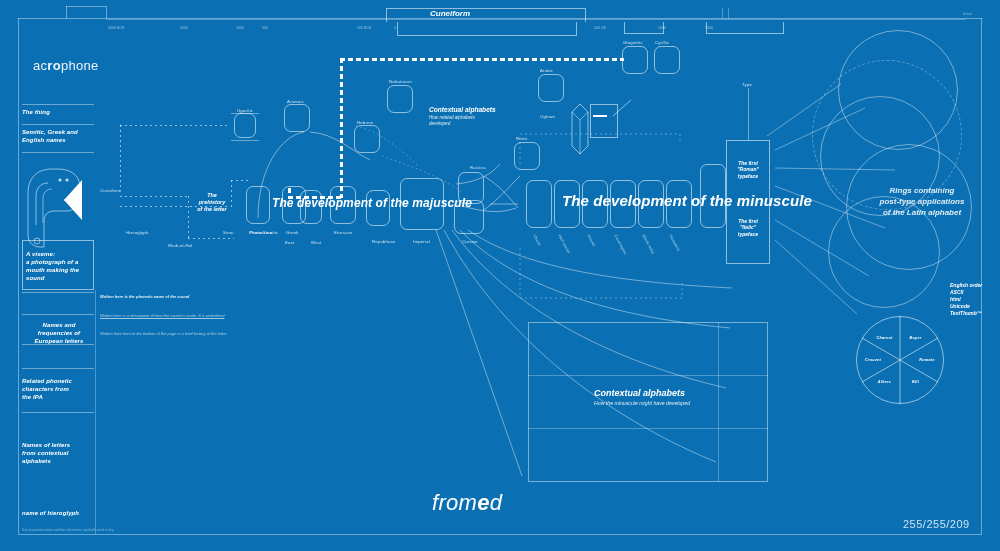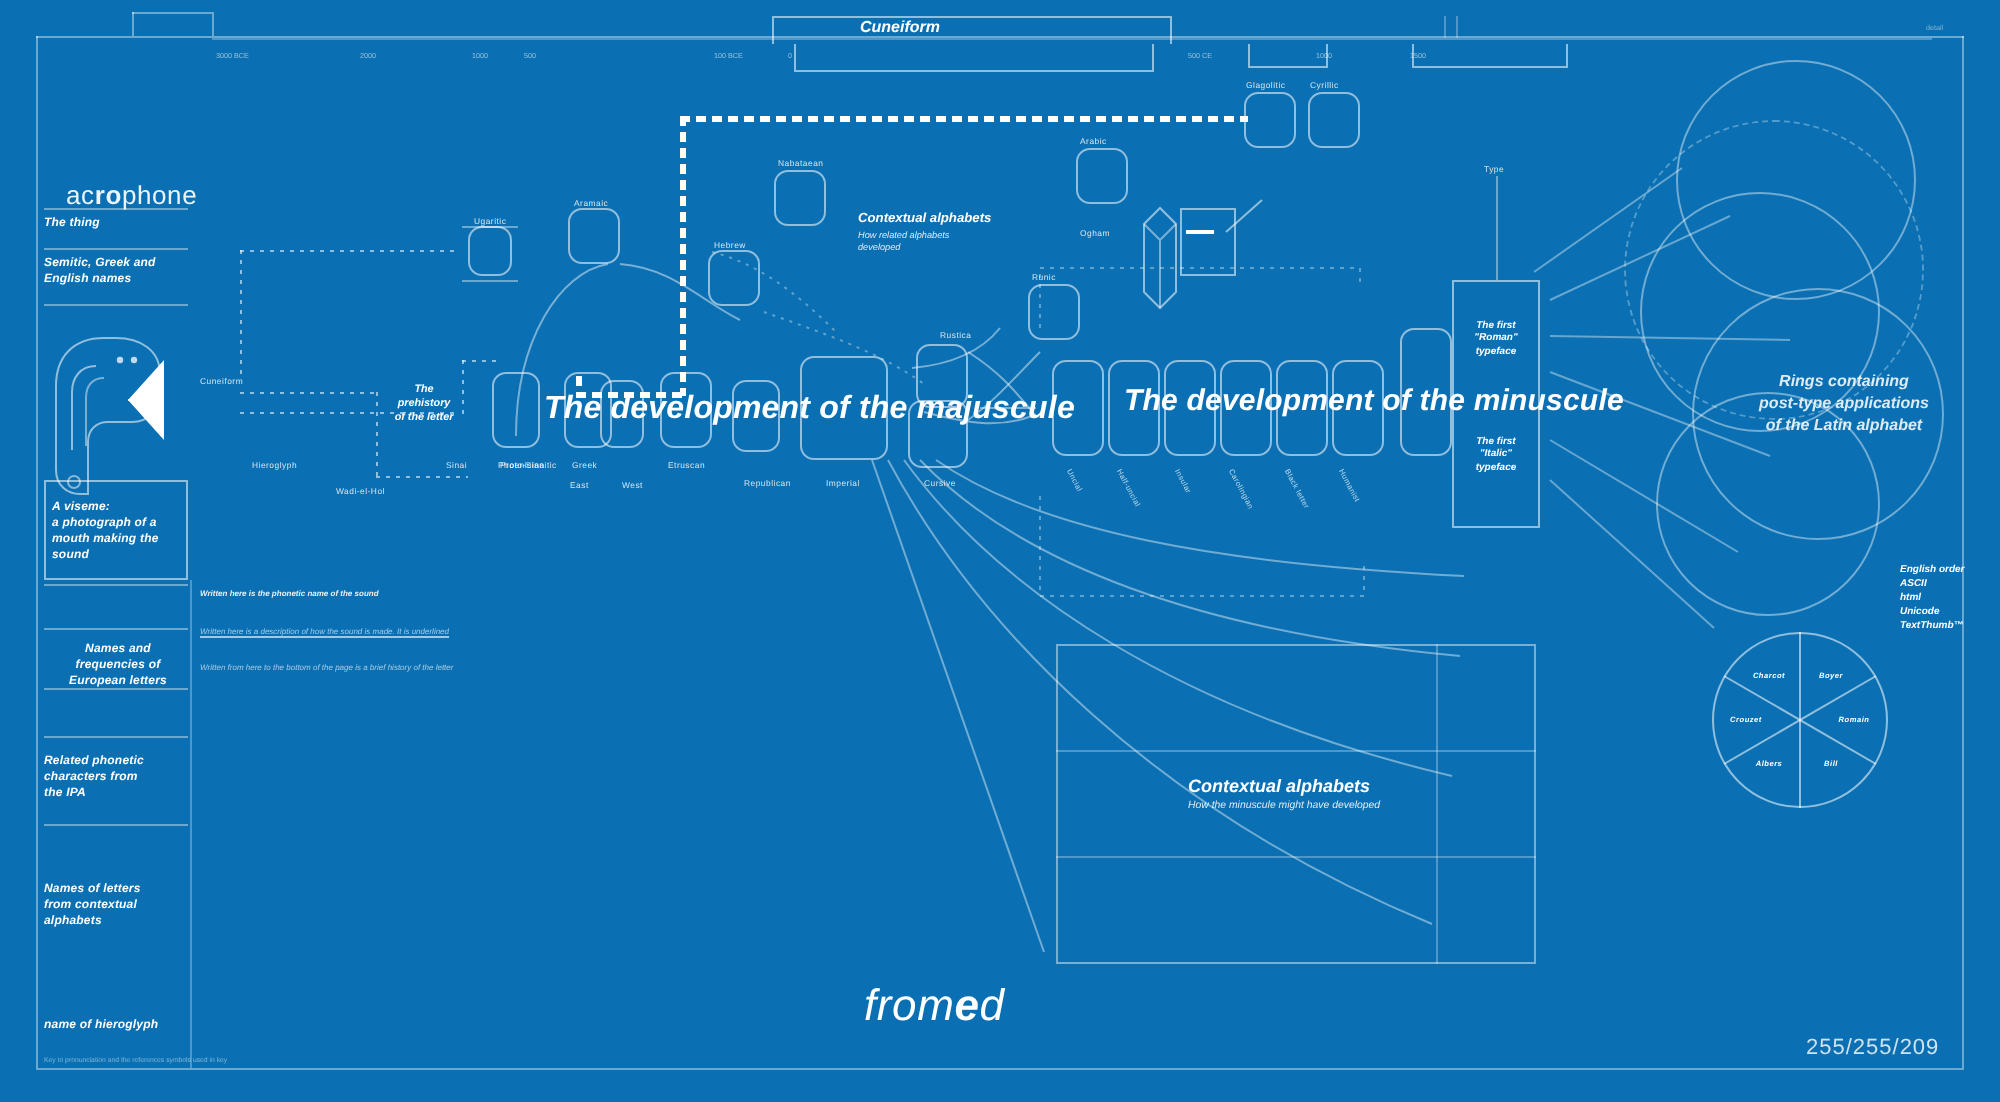--- a/index.html
+++ b/index.html
@@ -130,21 +130,21 @@
       <div class="tick" style="left: 180px; top: 26px;">2000</div>
       <div class="tick" style="left: 236px; top: 26px;">1000</div>
       <div class="tick" style="left: 262px; top: 26px;">500</div>
       <div class="tick" style="left: 357px; top: 26px;">100 BCE</div>
       <div class="tick" style="left: 394px; top: 26px;">0</div>
       <div class="tick" style="left: 594px; top: 26px;">500 CE</div>
       <div class="tick" style="left: 658px; top: 26px;">1000</div>
       <div class="tick" style="left: 705px; top: 26px;">1500</div>
     </div>
 
-  <div class="logo" style="left:33px;top:58px;margin-top:32px;">
+  <div class="logo" style="left:33px;top:58px;">
     <span>ac</span><b>ro</b><span>phone</span>
   </div>
 
   <div class="ln hln" style="left:22px;top:104px;width:72px;"></div>
   <div class="ln hln" style="left:22px;top:124px;width:72px;"></div>
   <div class="ln hln" style="left:22px;top:152px;width:72px;"></div>
   <div class="ln hln" style="left:22px;top:292px;width:72px;"></div>
   <div class="ln hln" style="left:22px;top:314px;width:72px;"></div>
   <div class="ln hln" style="left:22px;top:344px;width:72px;"></div>
   <div class="ln hln" style="left:22px;top:368px;width:72px;"></div>
@@ -239,21 +239,21 @@
 
   <div class="box" style="left:246px;top:186px;width:24px;height:38px;"></div>
   <div class="box" style="left:282px;top:186px;width:24px;height:38px;"></div>
   <div class="box" style="left:300px;top:190px;width:22px;height:34px;"></div>
   <div class="box" style="left:330px;top:186px;width:26px;height:38px;"></div>
   <div class="box" style="left:366px;top:190px;width:24px;height:36px;"></div>
   <div class="box" style="left:400px;top:178px;width:44px;height:52px;"></div>
   <div class="box" style="left:458px;top:172px;width:26px;height:32px;"></div>
   <div class="box" style="left:454px;top:200px;width:30px;height:34px;"></div>
 
-  <div class="bigTitle" style="left:272px;top:196px;font-size:16px;">The development of the majuscule</div>
+  <div class="bigTitle" style="left:272px;top:196px;font-size:12px;">The development of the majuscule</div>
 
   <svg width="330" height="160" style="left:200px;top:100px;">
     <path d="M58 118 C58 70 80 36 104 32" fill="none" stroke="rgba(255,255,255,.45)" stroke-width="1"></path>
     <path d="M110 32 C136 34 150 50 170 60" fill="none" stroke="rgba(255,255,255,.45)" stroke-width="1"></path>
     <path d="M182 56 C210 66 240 76 262 92" fill="none" stroke="rgba(255,255,255,.35)" stroke-width="1" stroke-dasharray="1.5 3"></path>
     <path d="M156 26 C180 32 200 48 218 66" fill="none" stroke="rgba(255,255,255,.35)" stroke-width="1" stroke-dasharray="1.5 3"></path>
     <path d="M256 84 C278 82 292 74 300 64" fill="none" stroke="rgba(255,255,255,.45)" stroke-width="1"></path>
     <path d="M262 106 C284 112 300 114 316 108" fill="none" stroke="rgba(255,255,255,.45)" stroke-width="1"></path>
     <path d="M284 76 C300 86 308 96 318 108" fill="none" stroke="rgba(255,255,255,.45)" stroke-width="1"></path>
     <path d="M284 110 C298 100 308 88 320 76" fill="none" stroke="rgba(255,255,255,.45)" stroke-width="1"></path>

